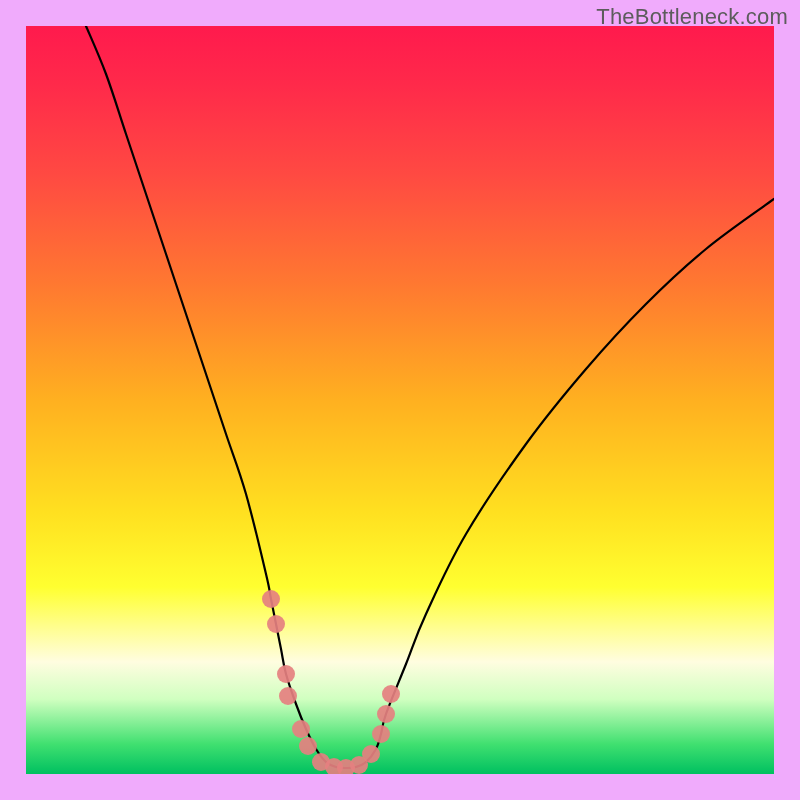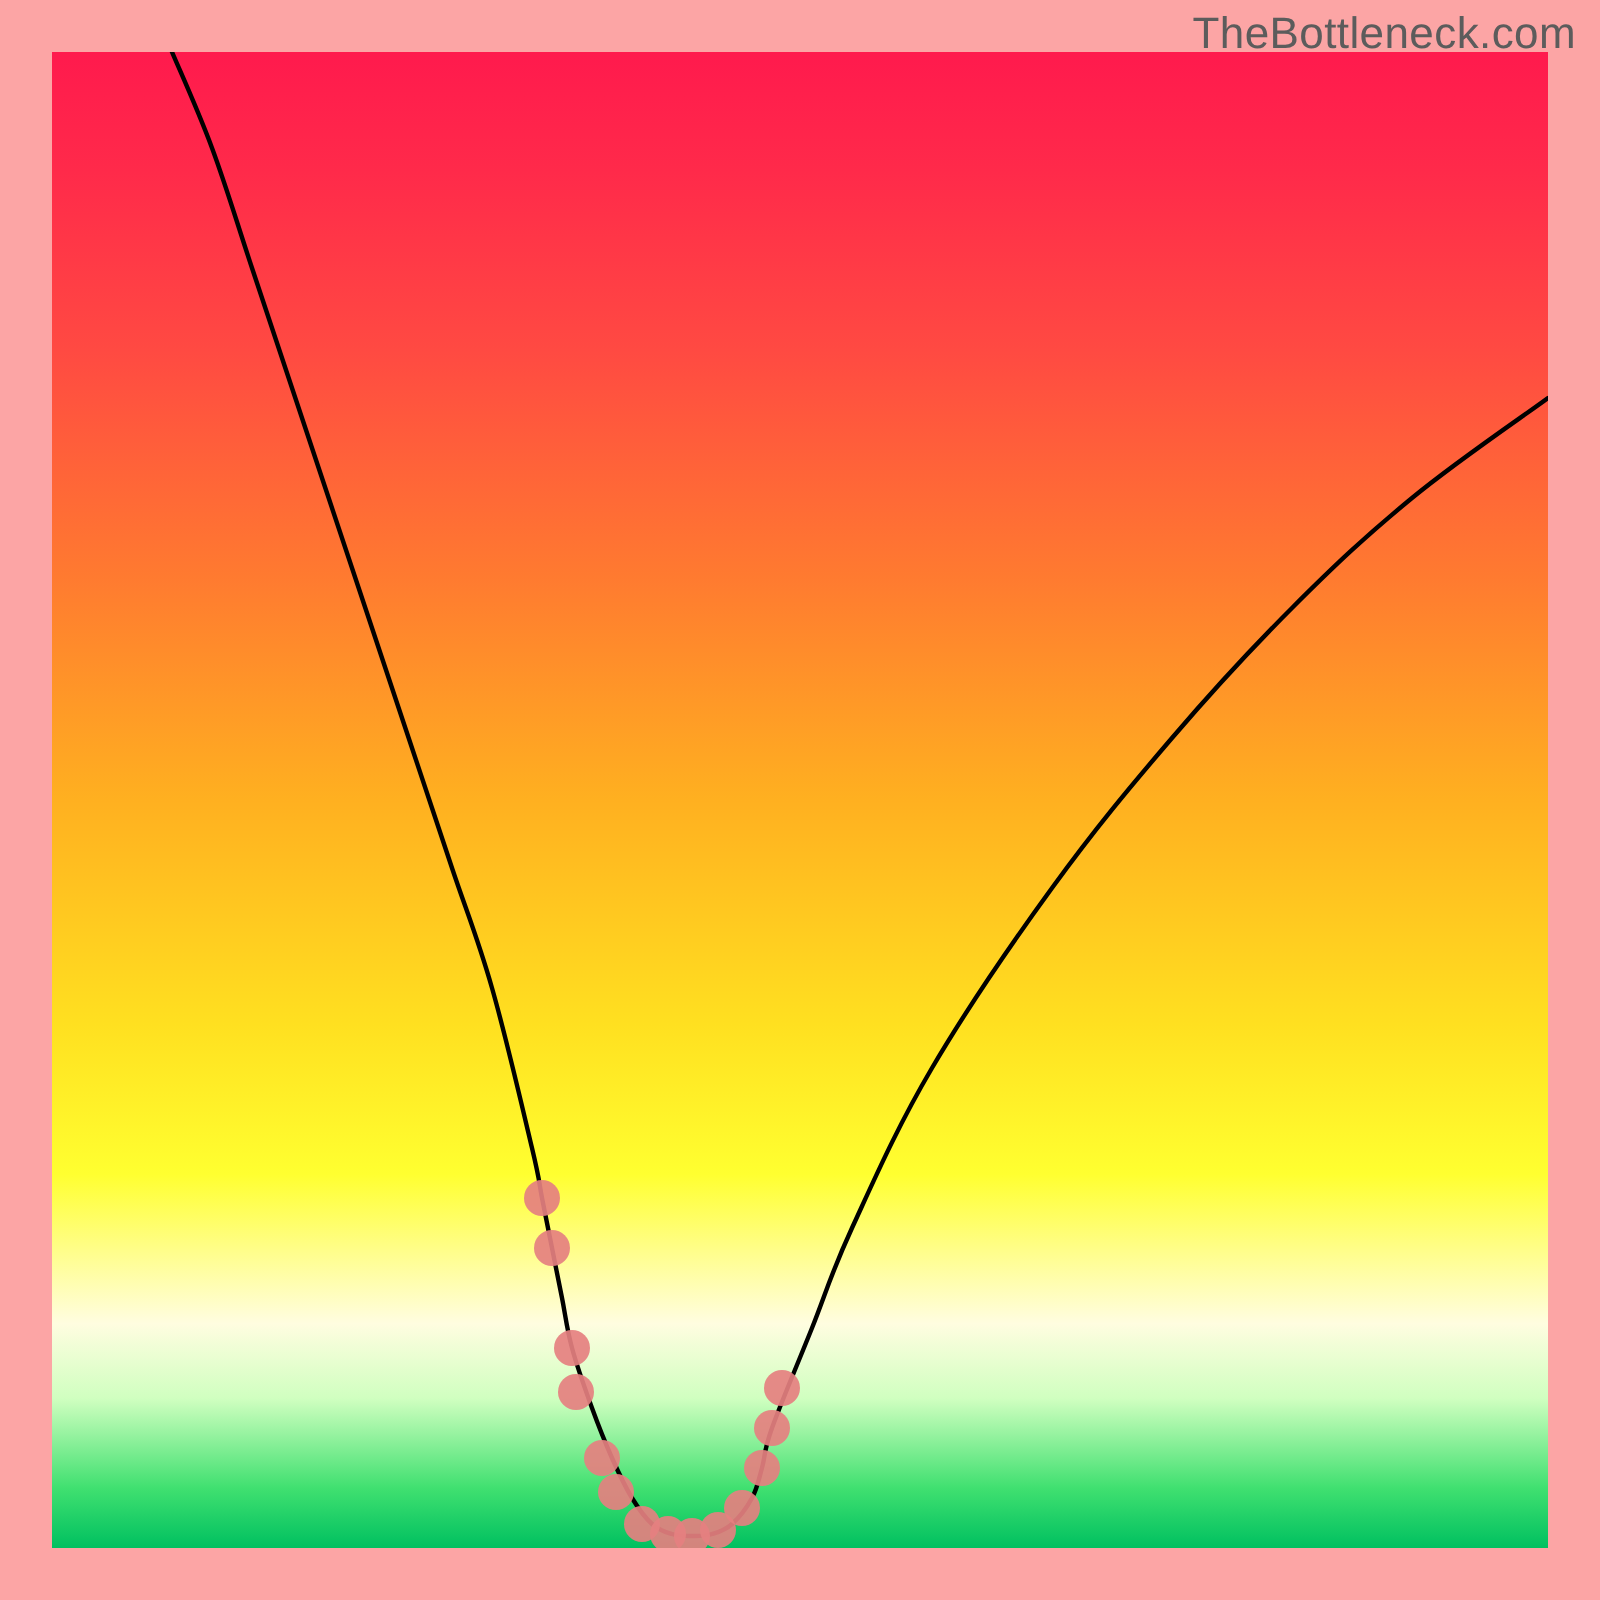--- a/index.html
+++ b/index.html
@@ -10,21 +10,21 @@
     background: #000;
     font-family: Arial, Helvetica, sans-serif;
     overflow: hidden;
   }
   .frame {
     position: absolute;
     left: 0;
     top: 0;
     width: 800px;
     height: 800px;
-    background: #fca5a5;
+    background: #f0abfc;
   }
   .plot-area {
     position: absolute;
     left: 26px;
     top: 26px;
     width: 748px;
     height: 748px;
     overflow: hidden;
   }
   .gradient-bg {

